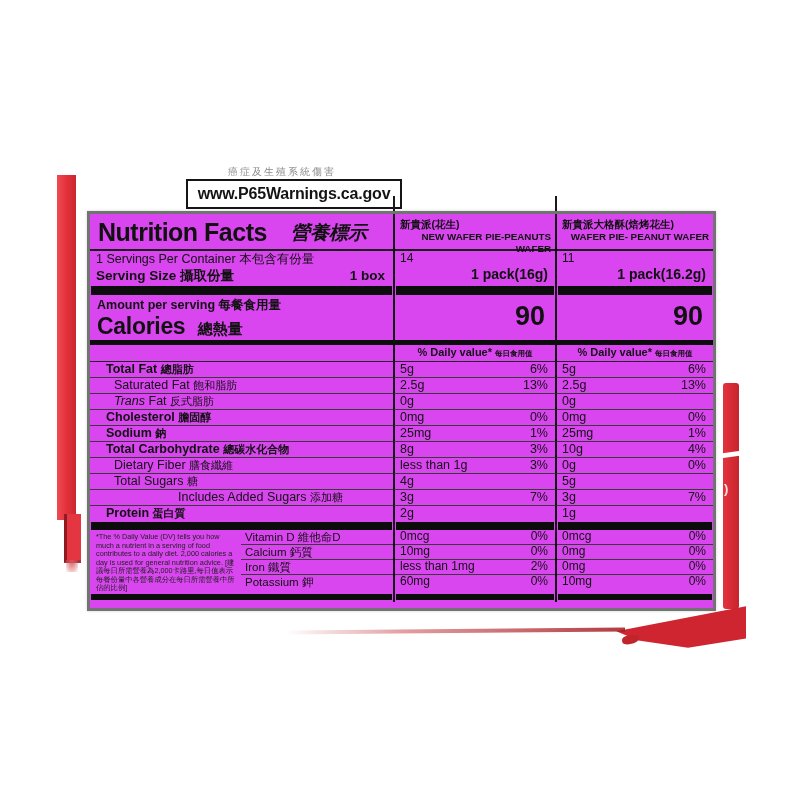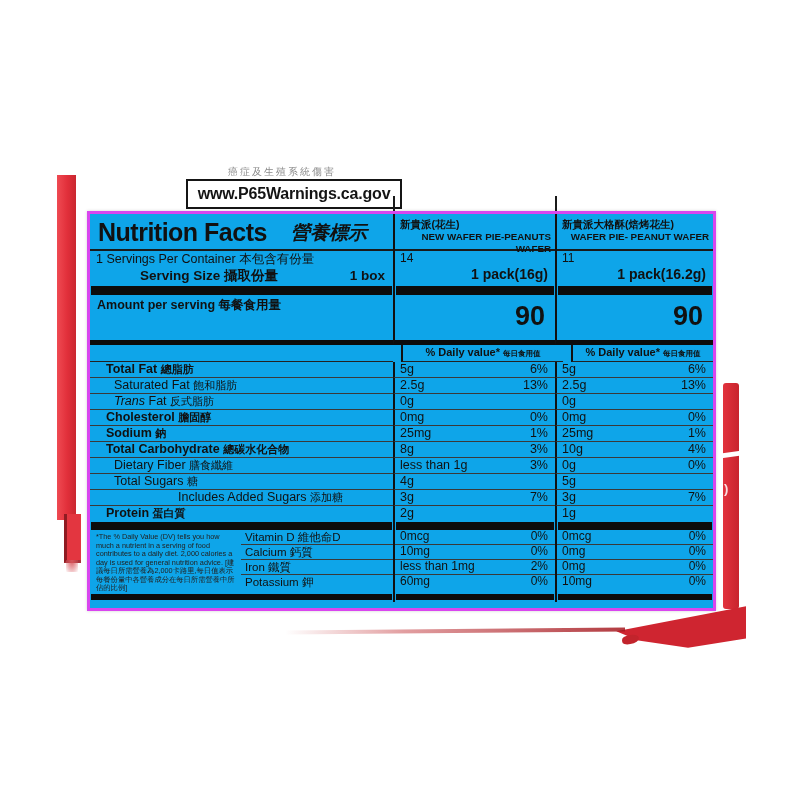--- a/index.html
+++ b/index.html
@@ -27,56 +27,56 @@
     border-radius:50% 50% 60% 40%;transform:rotate(-8deg);}
   
   .p65-cn{position:absolute;left:176px;top:165px;width:212px;text-align:center;
     font-size:10px;color:#8b8b8b;filter:blur(.4px);letter-spacing:2px;}
   .p65-box{position:absolute;left:186px;top:179px;width:212px;height:26px;
     border:2.5px solid #151515;display:flex;align-items:center;justify-content:center;background:#fff;}
   .p65-url{font-size:16px;font-weight:bold;letter-spacing:-0.2px;color:#141414;}
   
   .stub{position:absolute;width:2px;height:15px;background:#1a1a1a;top:196px;}
   
-  .panel{position:absolute;left:87px;top:211px;width:629px;height:400px;background:#0ea5e9;
-    border:3px solid #d946ef;box-sizing:border-box;box-shadow:0 0 3px rgba(0,0,0,.18);}
+  .panel{position:absolute;left:87px;top:211px;width:629px;height:400px;background:#d946ef;
+    border:3px solid #737373;box-sizing:border-box;box-shadow:0 0 3px rgba(0,0,0,.18);}
   .row{display:flex;width:100%;box-sizing:border-box;}
   .c1{width:303px;box-sizing:border-box;position:relative;}
   .c2{width:162px;box-sizing:border-box;border-left:2px solid #111;position:relative;}
   .c3{flex:1;box-sizing:border-box;border-left:2px solid #111;position:relative;}
   
   .row-header{height:72px;}
   .title-line{height:37px;border-bottom:2px solid #1a1a1a;display:flex;align-items:flex-end;
     padding-left:8px;box-sizing:border-box;white-space:nowrap;}
   .title-en{font-size:25px;font-weight:bold;letter-spacing:-.5px;line-height:34px;}
   .title-cn{font-size:19px;font-weight:bold;margin-left:24px;line-height:32px;font-style:italic;}
   .serv-line{font-size:12.5px;padding:1px 0 0 6px;line-height:15px;}
   .size-line{display:flex;justify-content:space-between;font-weight:bold;font-size:13.5px;
-    padding:1px 8px 0 6px;line-height:16px;margin-left:44px;}
+    padding:1px 8px 0 6px;line-height:16px;}
   .pname{height:37px;border-bottom:2px solid #1a1a1a;box-sizing:border-box;padding:4px 4px 0 5px;}
   .pname-cn{font-size:10.5px;font-weight:bold;line-height:13px;display:block;}
   .pname-en{font-size:9.8px;font-weight:bold;line-height:12px;display:block;text-align:right;}
   .pserv{font-size:12px;line-height:15px;padding-left:5px;}
   .psize{font-size:14px;font-weight:bold;text-align:right;padding-right:7px;line-height:17px;}
   
   .row-bar1{height:9px;}
   .row-bar2{height:8px;}
   .row-bar3{height:10px;}
   .bar-fill{height:100%;background:#0c0c0c;margin:0 1px;}
   .row-bar3 .bar-fill{height:6px;margin-top:2px;}
   
   .row-cal{height:50px;border-bottom:0;}
   .row-cal .c1,.row-cal .c2,.row-cal .c3{border-bottom:5px solid #0c0c0c;}
   .aps{font-size:12.5px;font-weight:bold;padding:3px 0 0 7px;line-height:15px;}
   .cal-line{padding-left:7px;white-space:nowrap;}
   .cal-en{font-size:23px;font-weight:bold;letter-spacing:-.3px;}
   .cal-cn{font-size:15px;font-weight:bold;margin-left:8px;}
   .cal-val{font-size:27px;font-weight:bold;text-align:right;padding:6px 10px 0 0;}
   
-  .row-dvh{height:17px;gap:8px;}
+  .row-dvh{height:17px;}
   .row-dvh .c1,.row-dvh .c2,.row-dvh .c3{border-bottom:1.5px solid #222;}
   .dvh{text-align:center;font-weight:bold;font-size:11px;line-height:15px;white-space:nowrap;}
   .dvh .cnsm{font-size:7.5px;}
   
   .n-row{height:16px;}
   .n-row .c1,.n-row .c2,.n-row .c3{border-bottom:1px solid #3a3a3a;}
   .n-row.last .c1,.n-row.last .c2,.n-row.last .c3{border-bottom:0;}
   .n-label{font-size:12.5px;line-height:14px;padding-left:16px;white-space:nowrap;}
   .n-label .cn{font-size:11px;}
   .n-bold .n-label{font-weight:bold;}
@@ -156,20 +156,24 @@
         <div class="bar-fill"></div>
       </div>
     <div class="c3">
         <div class="bar-fill"></div>
       </div>
   </div>
 
   <div class="row row-cal">
     <div class="c1">
       <div class="aps">Amount per serving 每餐食用量</div>
+      <div class="cal-line">
+        <span class="cal-en">Calories</span>
+        <span class="cal-cn">總熱量</span>
+      </div>
     </div>
     <div class="c2">
       <div class="cal-val">90</div>
     </div>
     <div class="c3">
       <div class="cal-val">90</div>
     </div>
   </div>
 
   <div class="row row-dvh">

